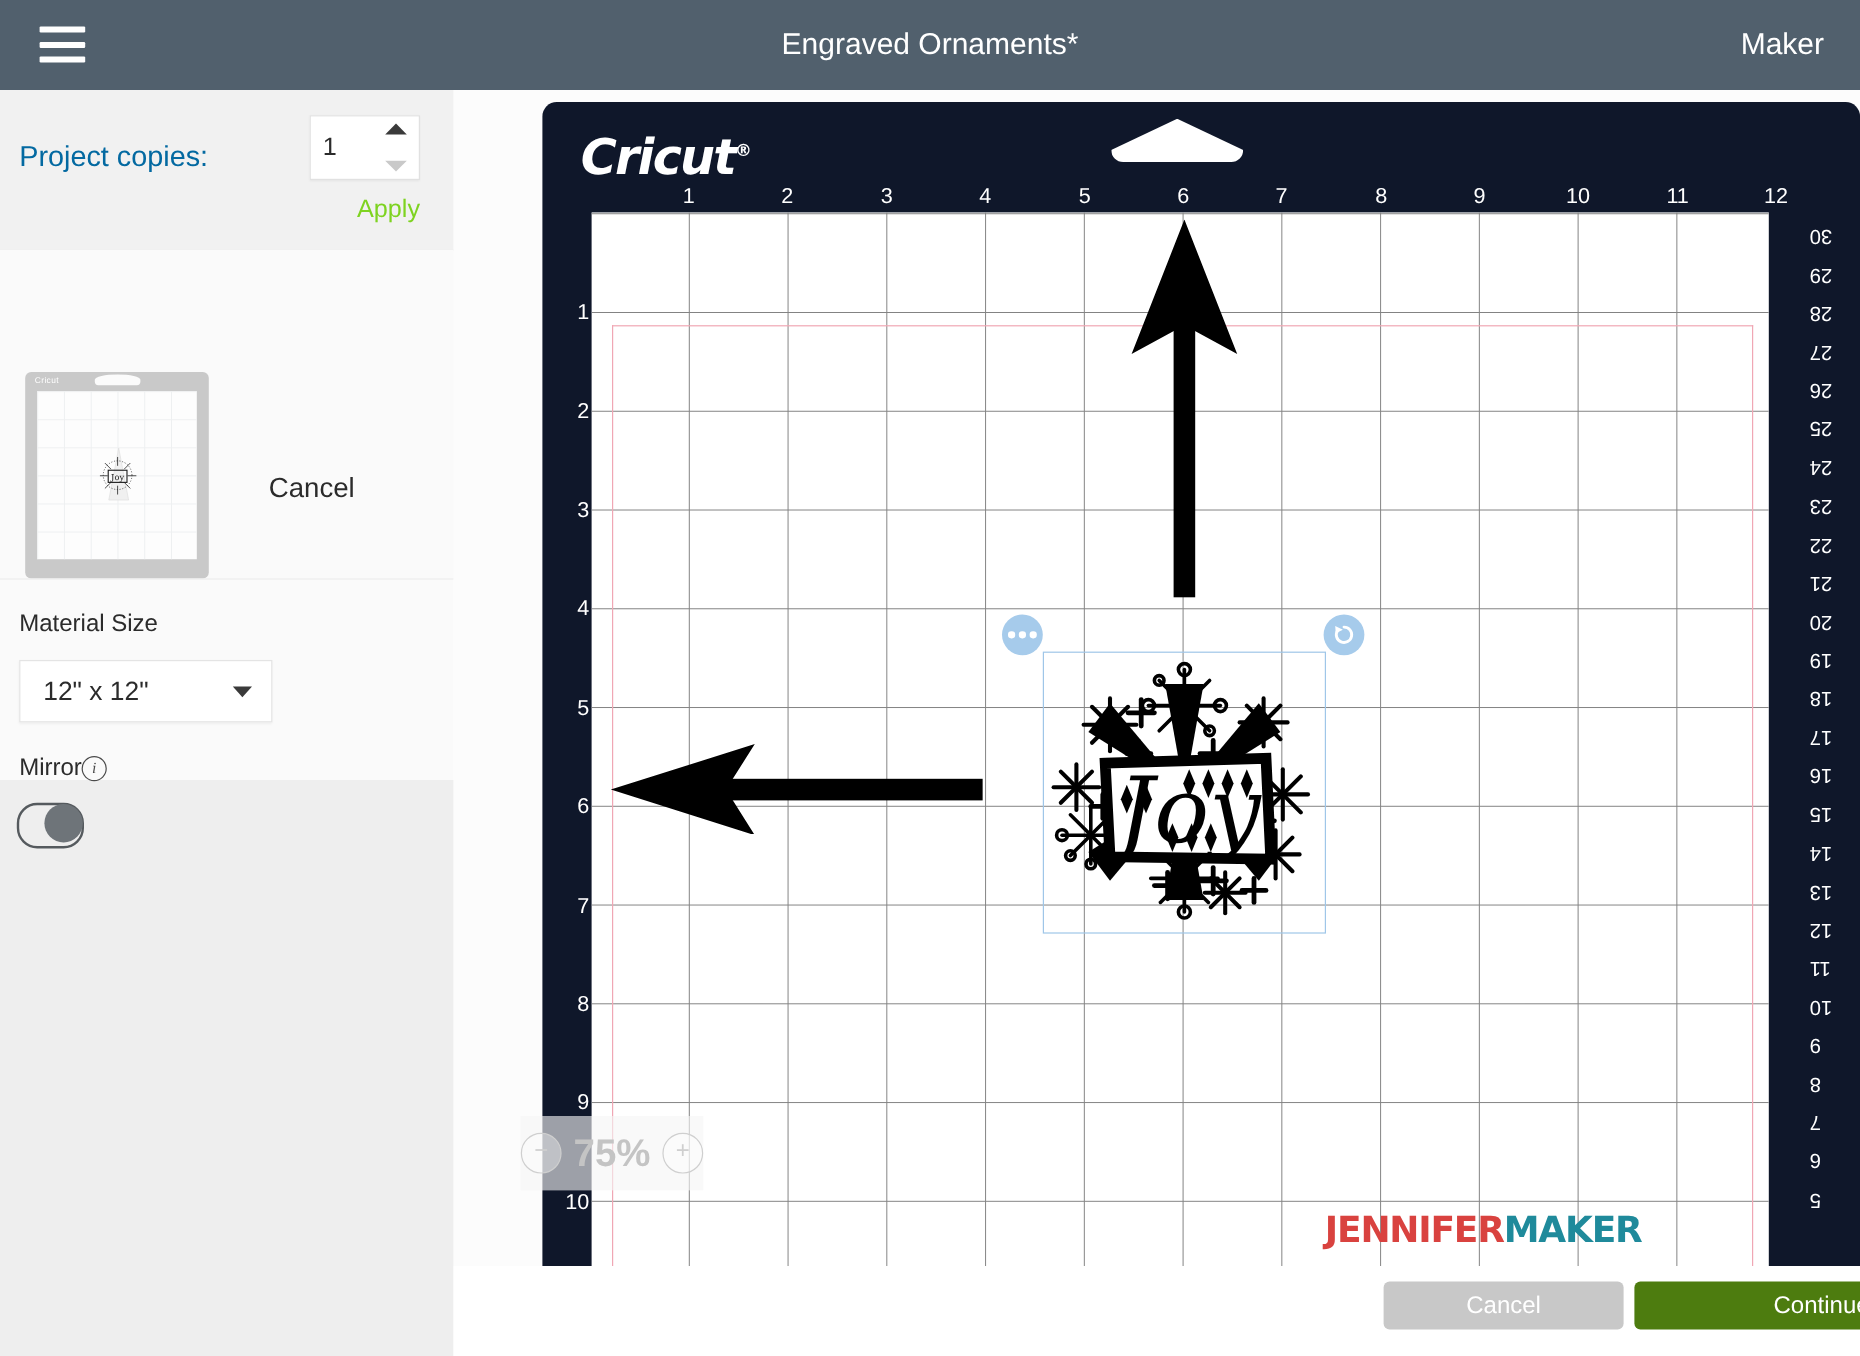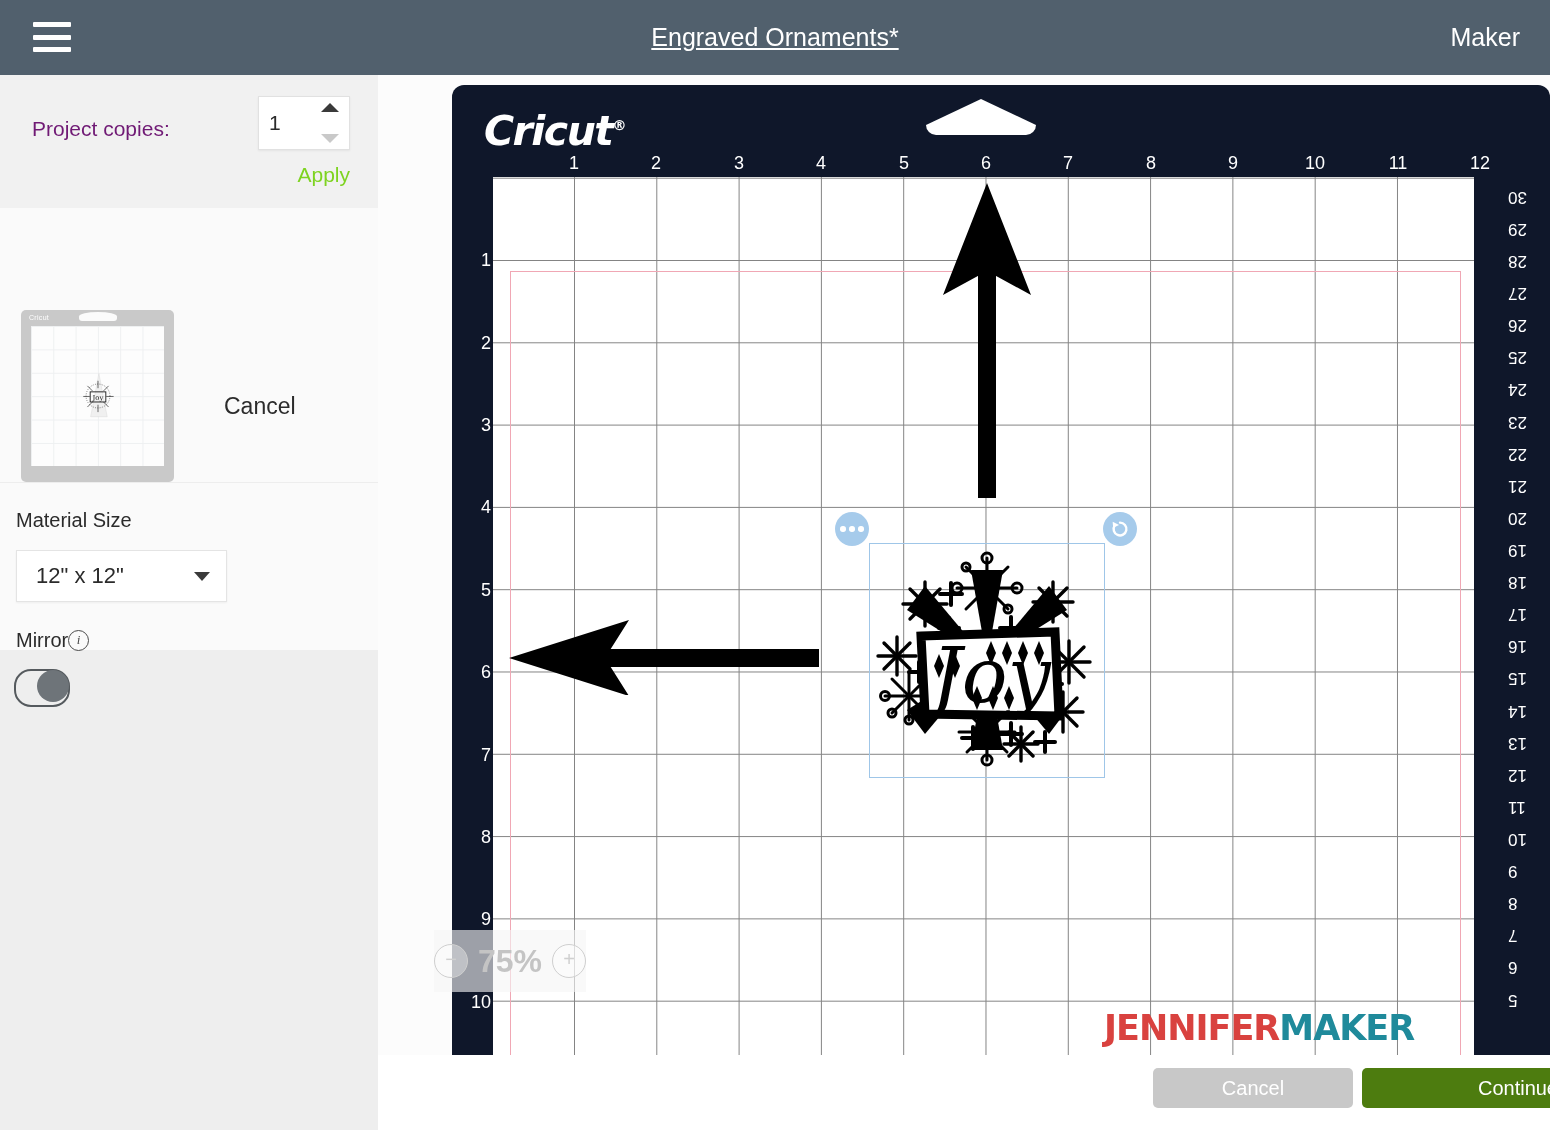--- a/index.html
+++ b/index.html
@@ -21,38 +21,38 @@
     display:flex;flex-direction:column;justify-content:space-between;
     cursor:pointer;
   }
   .hamburger span{display:block;height:5px;background:#ffffff;border-radius:1px;}
   .header-title{
     position:absolute;left:104px;top:0;height:75px;line-height:75px;
     color:#ffffff;font-size:25px;letter-spacing:.1px;
   }
   .project-title{
     position:absolute;left:0;top:0;width:1550px;height:75px;line-height:75px;
-    text-align:center;color:#ffffff;font-size:25px;text-decoration:underline;
+    text-align:center;color:#ffffff;font-size:25px;
   }
   .machine-name{
     position:absolute;right:30px;top:0;height:75px;line-height:75px;
     color:#ffffff;font-size:25px;
   }
 
   
   .sidebar{
     position:absolute;left:0;top:75px;width:378px;height:1055px;
     background:#fafafa;
   }
   .copies-panel{
     position:absolute;left:0;top:0;width:378px;height:133px;
     background:#f1f1f1;border-bottom:1px solid #e2e2e2;
   }
   .copies-label{
-    position:absolute;left:16px;top:42px;font-size:21px;color:#701a75;margin-left:16px;
+    position:absolute;left:16px;top:42px;font-size:24px;color:#0369a1;
   }
   .stepper{
     position:absolute;left:258px;top:21px;width:90px;height:52px;
     background:#ffffff;border:1px solid #e1e1e1;box-shadow:0 1px 2px rgba(0,0,0,.06);
   }
   .stepper-value{
     position:absolute;left:10px;top:0;height:52px;line-height:52px;font-size:21px;color:#2b2b2b;
   }
   .stepper-arrows{
     position:absolute;right:8px;top:6px;width:22px;height:40px;
@@ -209,21 +209,21 @@
   .dots i{width:5.5px;height:5.5px;border-radius:50%;background:#ffffff;display:block;}
 
   
   .ann{position:absolute;pointer-events:none;}
   .arrow-up{left:927px;top:183px;width:120px;height:315px;}
   .arrow-left{left:509px;top:620px;width:310px;height:75px;}
 
   
   .watermark{
     position:absolute;left:1104px;top:1008px;
-    font-size:35px;font-weight:bold;letter-spacing:-1px;
+    font-size:30px;font-weight:bold;letter-spacing:-1px;
     font-family:"DejaVu Sans", sans-serif;
     text-align:center;
   }
   .wm-a{color:#d9423f;}
   .wm-b{color:#1f8a9b;}
 
   
   .footer{position:absolute;left:378px;top:1055px;width:1172px;height:75px;background:#ffffff;}
   .btn{
     position:absolute;height:40px;line-height:40px;border-radius:5px;

